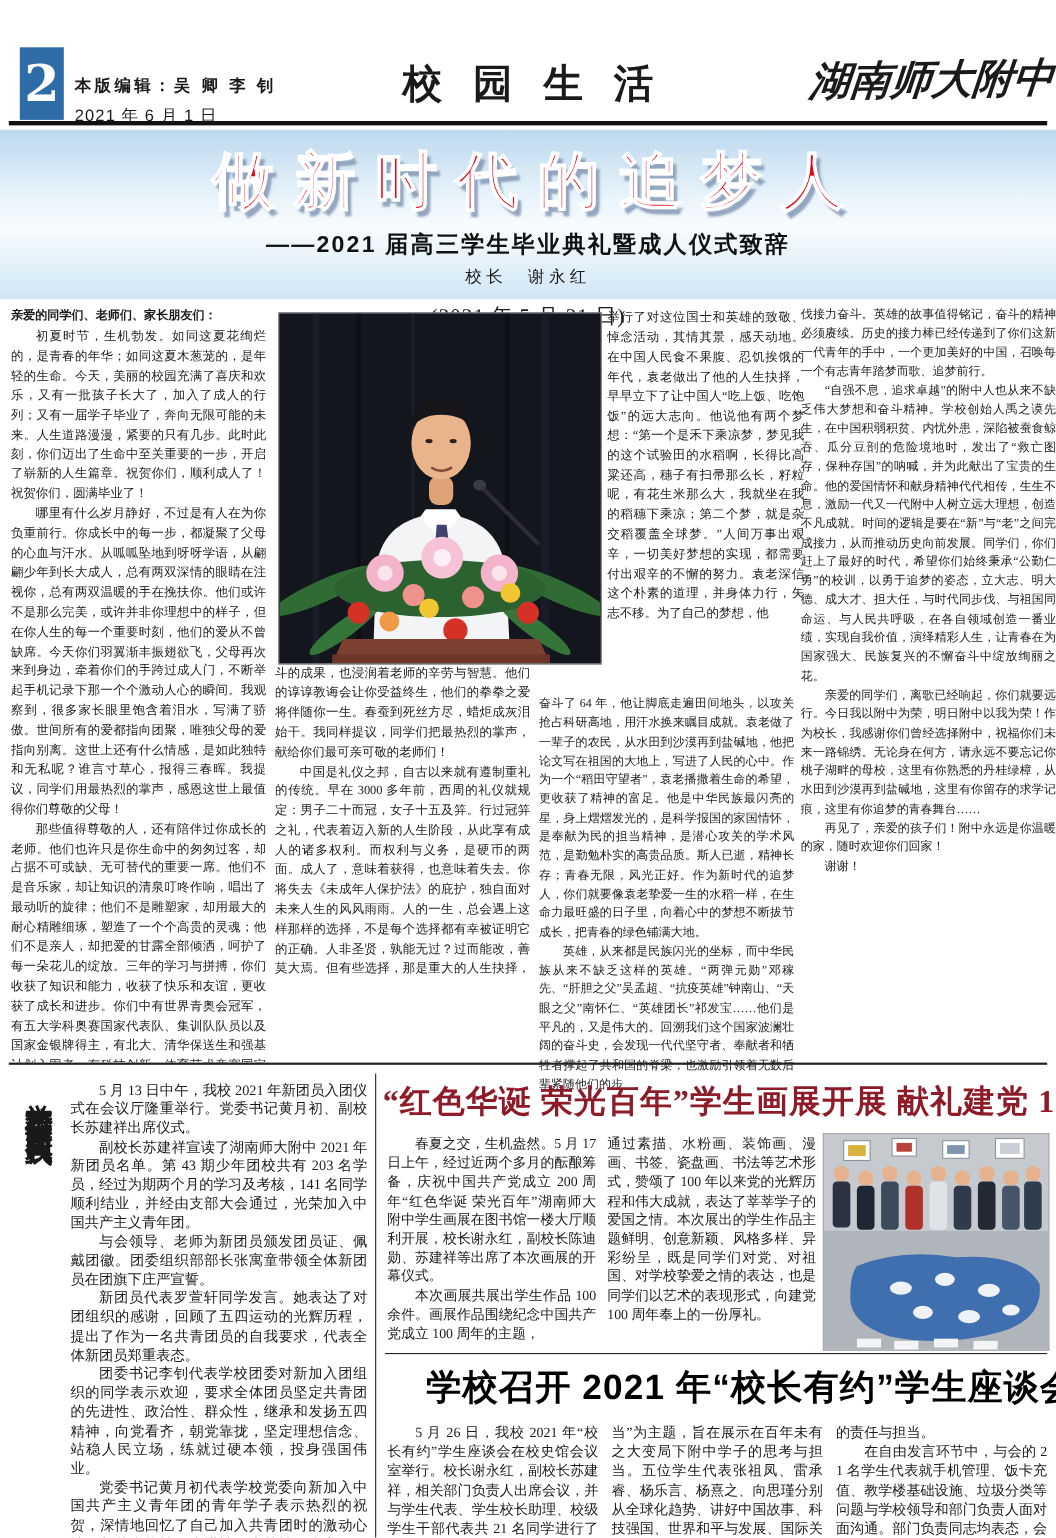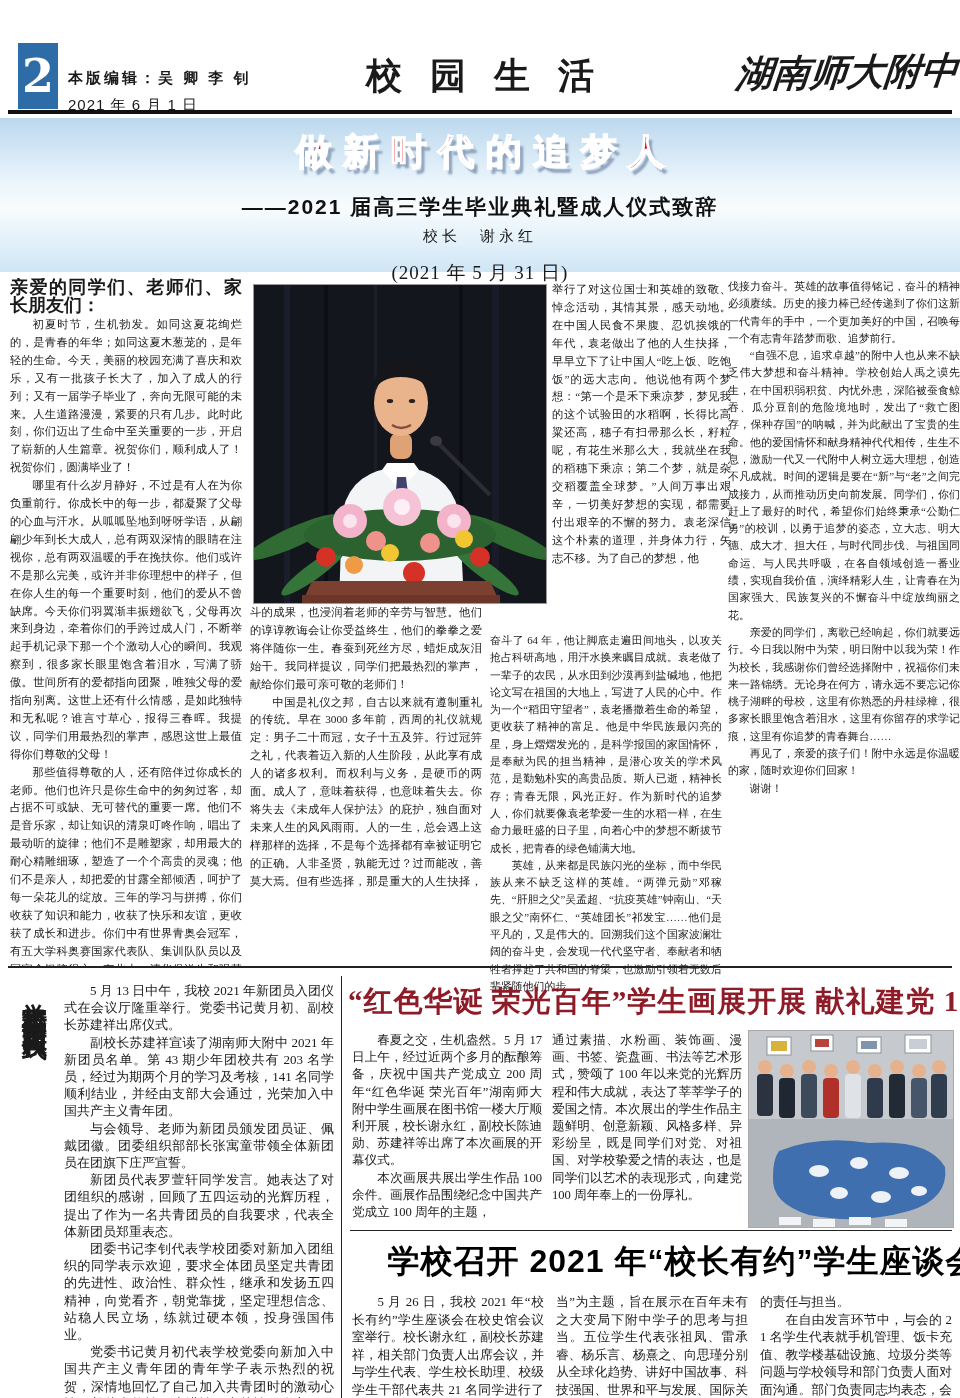--- a/index.html
+++ b/index.html
@@ -19,41 +19,41 @@
         font-family:"Liberation Serif",serif;}
   .masthead-script{position:absolute;right:14px;top:48px;width:210px;text-align:right;
         font-size:37px;font-weight:bold;font-style:italic;transform:skewX(-6deg) rotate(-1deg);
         font-family:"DejaVu Serif",serif;letter-spacing:0px;white-space:nowrap;}
   .header-rule{position:absolute;left:8px;right:8px;top:110px;height:4px;background:#111;}
 
   
   .banner{position:absolute;left:0;top:118px;width:960px;height:154px;
         background:linear-gradient(180deg,#bcd8ee 0%,#e9f4fb 40%,#f8fcfe 58%,#cfe6f5 100%);
         text-align:center;}
-  .main-title{margin:10px 0 0;font-size:36px;font-weight:900;color:#e60113;
+  .main-title{margin:10px 0 0;font-size:56px;font-weight:900;color:#e60113;
         letter-spacing:0.32em;text-indent:0.32em;font-family:"Liberation Serif",serif;
         -webkit-text-stroke:1.6px #ffffff;
         text-shadow:4px 5px 2px rgba(130,150,180,.85);}
-  .main-sub{margin:16px 0 0;font-size:21px;font-weight:bold;color:#111;letter-spacing:2px;
+  .main-sub{margin:4px 0 0;font-size:21px;font-weight:bold;color:#111;letter-spacing:2px;
         font-family:"Liberation Sans",sans-serif;}
   .byline{margin-top:6px;font-size:15px;letter-spacing:4px;}
   .dateline{margin-top:14px;font-size:19px;letter-spacing:1px;}
 
   
   .col{position:absolute;top:278px;height:688px;width:232px;overflow:hidden;
        font-size:11.3px;line-height:17.9px;text-align:justify;word-break:break-all;}
   .col-1{left:10px;}
   .col-4{left:728px;}
   .col-2-lower{left:250px;top:604px;height:284px;}
   .col-3-top{left:552px;top:281px;height:322px;width:179px;}
   .col-3-lower{left:490px;top:632px;height:362px;}
   .tight{font-size:10.9px;line-height:17.3px;}
   .para{margin:0;text-indent:2em;}
   .para.cont{text-indent:0;}
-  .salute{margin:0 0 2px;font-family:Liberation Sans, sans-serif;font-weight:bold;font-size:18px;line-height:18px;}
+  .salute{margin:0 0 2px;font-family:Liberation Sans, sans-serif;font-weight:bold;font-size:11px;line-height:18px;}
 
   .photo-main{position:absolute;left:253px;top:284px;width:292px;height:318px;border:1px solid #9a9a9a;
         overflow:hidden;background:#14161d;}
 
   
   .rule-h{position:absolute;background:#222;}
   .rule-main-bottom{left:8px;right:8px;top:966px;height:2px;}
   .rule-mid{left:350px;width:602px;top:1230px;height:1px;}
   .rule-v{position:absolute;left:341px;top:976px;width:1px;height:422px;background:#222;}
 
@@ -170,21 +170,21 @@
   <div class="col col-3-top">
       <p class="para cont">举行了对这位国士和英雄的致敬、悼念活动，其情其景，感天动地。在中国人民食不果腹、忍饥挨饿的年代，袁老做出了他的人生抉择，早早立下了让中国人“吃上饭、吃饱饭”的远大志向。他说他有两个梦想：“第一个是禾下乘凉梦，梦见我的这个试验田的水稻啊，长得比高粱还高，穗子有扫帚那么长，籽粒呢，有花生米那么大，我就坐在我的稻穗下乘凉；第二个梦，就是杂交稻覆盖全球梦。”人间万事出艰辛，一切美好梦想的实现，都需要付出艰辛的不懈的努力。袁老深信这个朴素的道理，并身体力行，矢志不移。为了自己的梦想，他</p>
     </div>
   <div class="col col-3-lower tight">
       <p class="para cont">奋斗了 64 年，他让脚底走遍田间地头，以攻关抢占科研高地，用汗水换来瞩目成就。袁老做了一辈子的农民，从水田到沙漠再到盐碱地，他把论文写在祖国的大地上，写进了人民的心中。作为一个“稻田守望者”，袁老播撒着生命的希望，更收获了精神的富足。他是中华民族最闪亮的星，身上熠熠发光的，是科学报国的家国情怀，是奉献为民的担当精神，是潜心攻关的学术风范，是勤勉朴实的高贵品质。斯人已逝，精神长存；青春无限，风光正好。作为新时代的追梦人，你们就要像袁老挚爱一生的水稻一样，在生命力最旺盛的日子里，向着心中的梦想不断拔节成长，把青春的绿色铺满大地。</p>
       <p class="para">英雄，从来都是民族闪光的坐标，而中华民族从来不缺乏这样的英雄。“两弹元勋”邓稼先、“肝胆之父”吴孟超、“抗疫英雄”钟南山、“天眼之父”南怀仁、“英雄团长”祁发宝……他们是平凡的，又是伟大的。回溯我们这个国家波澜壮阔的奋斗史，会发现一代代坚守者、奉献者和牺牲者撑起了共和国的脊梁，也激励引领着无数后辈紧随他们的步</p>
     </div>
   <div class="col col-4 tight">
       <p class="para cont">伐接力奋斗。英雄的故事值得铭记，奋斗的精神必须赓续。历史的接力棒已经传递到了你们这新一代青年的手中，一个更加美好的中国，召唤每一个有志青年踏梦而歌、追梦前行。</p>
       <p class="para">“自强不息，追求卓越”的附中人也从来不缺乏伟大梦想和奋斗精神。学校创始人禹之谟先生，在中国积弱积贫、内忧外患，深陷被蚕食鲸吞、瓜分豆剖的危险境地时，发出了“救亡图存，保种存国”的呐喊，并为此献出了宝贵的生命。他的爱国情怀和献身精神代代相传，生生不息，激励一代又一代附中人树立远大理想，创造不凡成就。时间的逻辑是要在“新”与“老”之间完成接力，从而推动历史向前发展。同学们，你们赶上了最好的时代，希望你们始终秉承“公勤仁勇”的校训，以勇于追梦的姿态，立大志、明大德、成大才、担大任，与时代同步伐、与祖国同命运、与人民共呼吸，在各自领域创造一番业绩，实现自我价值，演绎精彩人生，让青春在为国家强大、民族复兴的不懈奋斗中绽放绚丽之花。</p>
-      <p class="para">亲爱的同学们，离歌已经响起，你们就要远行。今日我以附中为荣，明日附中以我为荣！作为校长，我感谢你们曾经选择附中，祝福你们未来一路锦绣。无论身在何方，请永远不要忘记你桃子湖畔的母校，这里有你熟悉的丹桂绿樟，很多家长眼里饱含着泪水，这里有你留存的求学记痕，这里有你追梦的青春舞台……</p>
+      <p class="para">亲爱的同学们，离歌已经响起，你们就要远行。今日我以附中为荣，明日附中以我为荣！作为校长，我感谢你们曾经选择附中，祝福你们未来一路锦绣。无论身在何方，请永远不要忘记你桃子湖畔的母校，这里有你熟悉的丹桂绿樟，从水田到沙漠再到盐碱地，这里有你留存的求学记痕，这里有你追梦的青春舞台……</p>
       <p class="para">再见了，亲爱的孩子们！附中永远是你温暖的家，随时欢迎你们回家！</p>
       <p class="para">谢谢！</p>
     </div>
 
   <div class="rule-h rule-main-bottom"></div>
   <div class="rule-v"></div>
   <div class="rule-h rule-mid"></div>
 
   <div class="league-title-vert">学校举行二〇二一年新团员入团仪式</div>
   <div class="league-text">

